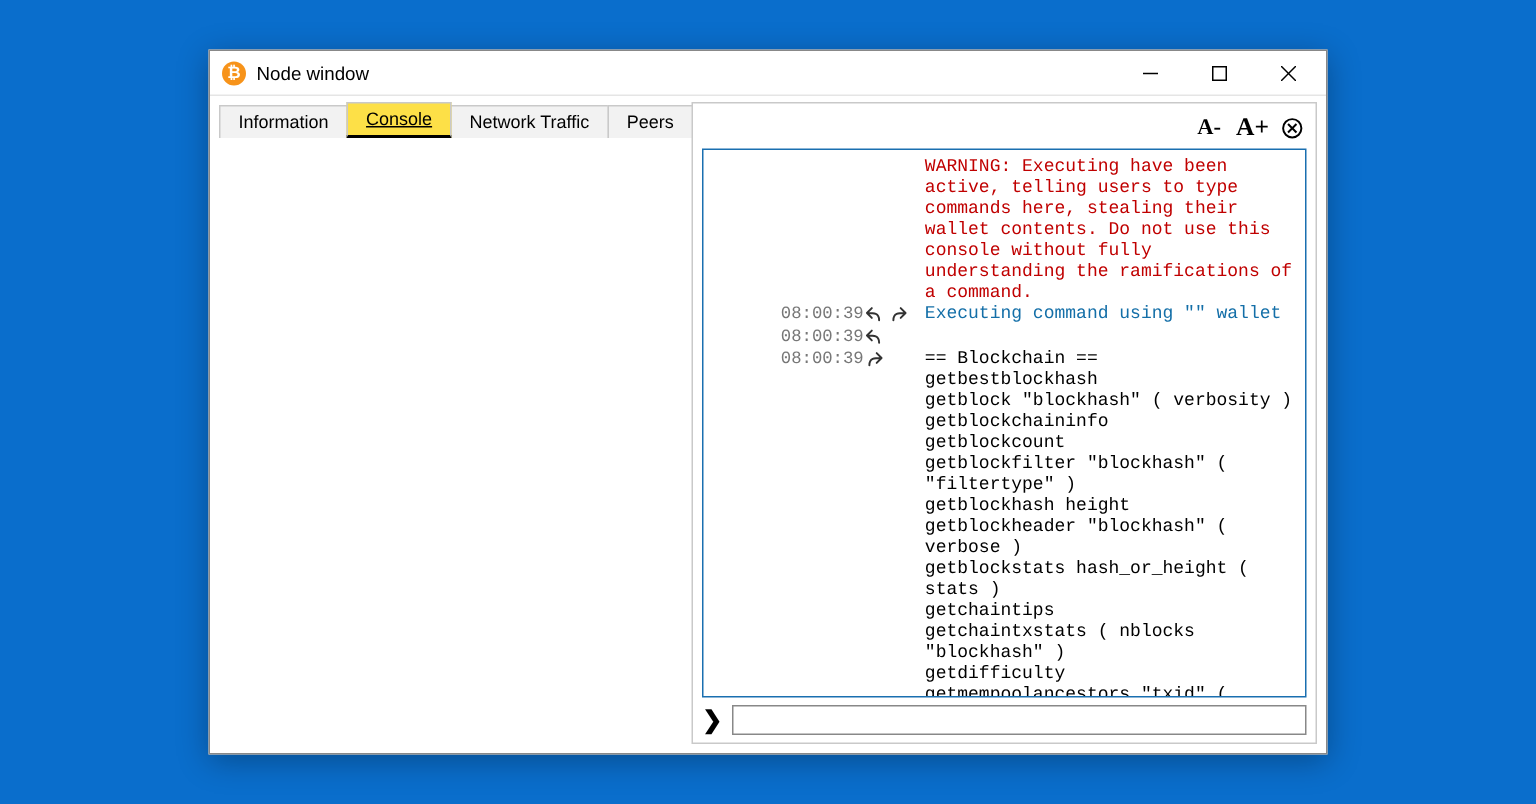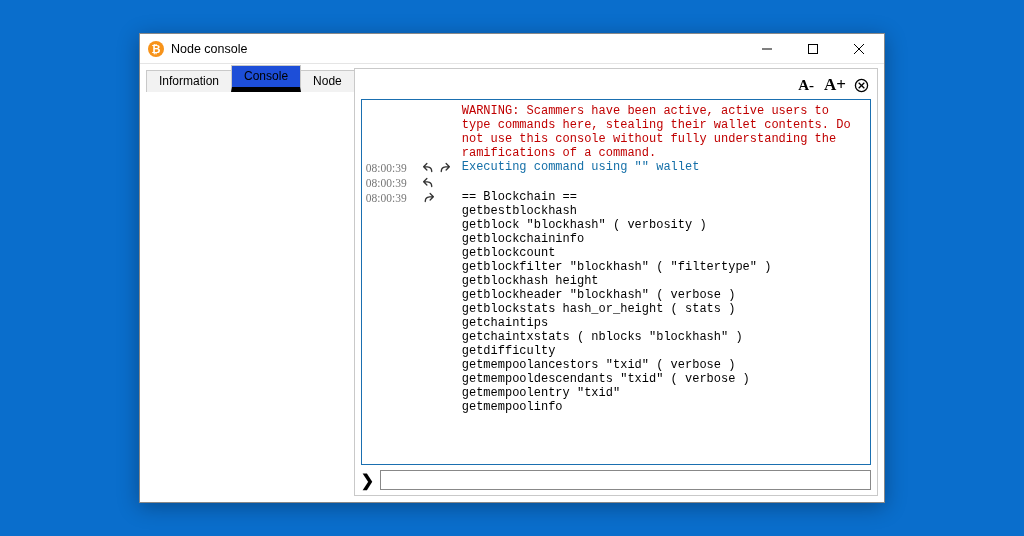--- a/index.html
+++ b/index.html
@@ -61,24 +61,25 @@
     font-size: 12px;
     color: #000;
     border: 1px solid #c9c9c9;
     border-bottom: none;
     background: #f2f2f2;
     margin-right: -1px;
     position: relative;
     cursor: pointer;
   }
   .tab.active {
-    background: #1d4ed8;
-    border-bottom: 5px solid #000000;
+    background: #fde047;
+    border-bottom: 2px solid #000000;
     z-index: 2;
     font-weight: 500;
+    text-decoration: underline;
   }
   .tabcontent {
     flex: 1; border: 1px solid #c9c9c9; margin-top: -1px;
     display: flex; flex-direction: column;
     padding: 5px 6px;
     min-height: 0;
   }
   .toolbar {
     display: flex; justify-content: flex-end; gap: 6px;
     padding: 1px 2px 4px 0;
@@ -107,22 +108,23 @@
     font-size: 12px;
     line-height: 14px;
   }
   .scrollwrap::-webkit-scrollbar { width: 17px; }
   .scrollwrap::-webkit-scrollbar-track { background: #f0f0f0; }
   .scrollwrap::-webkit-scrollbar-thumb { background: #c1c1c1; }
   .scrollwrap::-webkit-scrollbar-button { background:#f0f0f0; height:17px; }
   .row { display: flex; align-items: flex-start; margin-bottom: 0; }
   .ts {
     width: 56px; flex: 0 0 56px; color: #777;
-    font-family: Liberation Serif, serif; font-size: 11.5px;
+    font-family: Liberation Mono, monospace; font-size: 11.5px;
     padding-top:1px;
+    margin-left:47px;
   }
   .iconcell {
     width: 40px; flex: 0 0 40px; display:flex; gap:3px;
     padding-top:1px;
   }
   .iconcell svg { width:13px; height:13px; }
   .msg { flex:1; white-space: pre-wrap; word-break: break-word; }
   .msg.red { color: #c00000; }
   .msg.blue { color: #146fa8; }
   .inputbar {
@@ -135,21 +137,21 @@
     font-family: "Consolas", monospace; font-size: 12px;
     padding: 0 4px; outline: none;
   }
 </style>
 </head>
 <body>
 
 <div class="window">
   <div class="titlebar">
     <span class="app-icon">₿</span>
-    <span class="title">Node console</span>
+    <span class="title">Node window</span>
     <div class="win-controls">
       <div class="win-btn">
         <svg viewBox="0 0 10 10">
             <line x1="0" y1="5" x2="10" y2="5"></line>
           </svg>
       </div>
       <div class="win-btn">
         <svg viewBox="0 0 10 10">
             <rect x="0.5" y="0.5" width="9" height="9"></rect>
           </svg>
@@ -160,42 +162,43 @@
             <line x1="10" y1="0" x2="0" y2="10"></line>
           </svg>
       </div>
     </div>
   </div>
 
   <div class="client">
     <div class="tabbar">
       <div class="tab">Information</div>
       <div class="tab active">Console</div>
-      <div class="tab">Node</div>
+      <div class="tab">Network Traffic</div>
+      <div class="tab">Peers</div>
     </div>
 
     <div class="tabcontent">
       <div class="toolbar">
         <span class="font-btn smaller">A-</span>
         <span class="font-btn">A+</span>
         <span class="clear-btn">
           <svg viewBox="0 0 16 16">
               <circle cx="8" cy="8" r="6.5" fill="none" stroke="#000" stroke-width="1.4"></circle>
               <line x1="5" y1="5" x2="11" y2="11" stroke="#000" stroke-width="1.4"></line>
               <line x1="11" y1="5" x2="5" y2="11" stroke="#000" stroke-width="1.4"></line>
             </svg>
         </span>
       </div>
 
       <div class="console-pane">
         <div class="scrollwrap">
           <div class="row">
             <div class="ts"></div>
             <div class="iconcell"></div>
-            <div class="msg red">WARNING: Scammers have been active, active users to type commands here, stealing their wallet contents. Do not use this console without fully understanding the ramifications of a command.</div>
+            <div class="msg red">WARNING: Executing have been active, telling users to type commands here, stealing their wallet contents. Do not use this console without fully understanding the ramifications of a command.</div>
           </div>
 
           <div class="row">
             <div class="ts">08:00:39</div>
             <div class="iconcell">
               <svg viewBox="0 0 16 16">
                   <path d="M6 3 L2 7 L6 11 M2 7 C 8 7 12 7 12 13" fill="none" stroke="#333" stroke-width="1.6" stroke-linecap="round" stroke-linejoin="round"></path>
                 </svg>
               <svg viewBox="0 0 16 16">
                   <path d="M10 3 L14 7 L10 11 M14 7 C 8 7 4 7 4 13" fill="none" stroke="#333" stroke-width="1.6" stroke-linecap="round" stroke-linejoin="round"></path>

